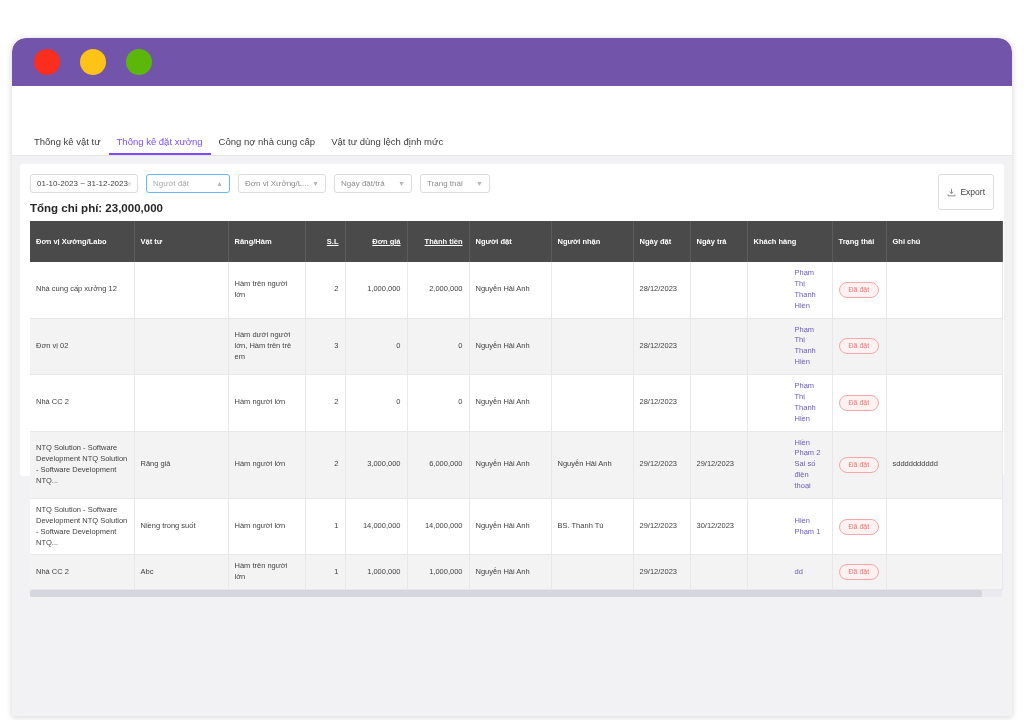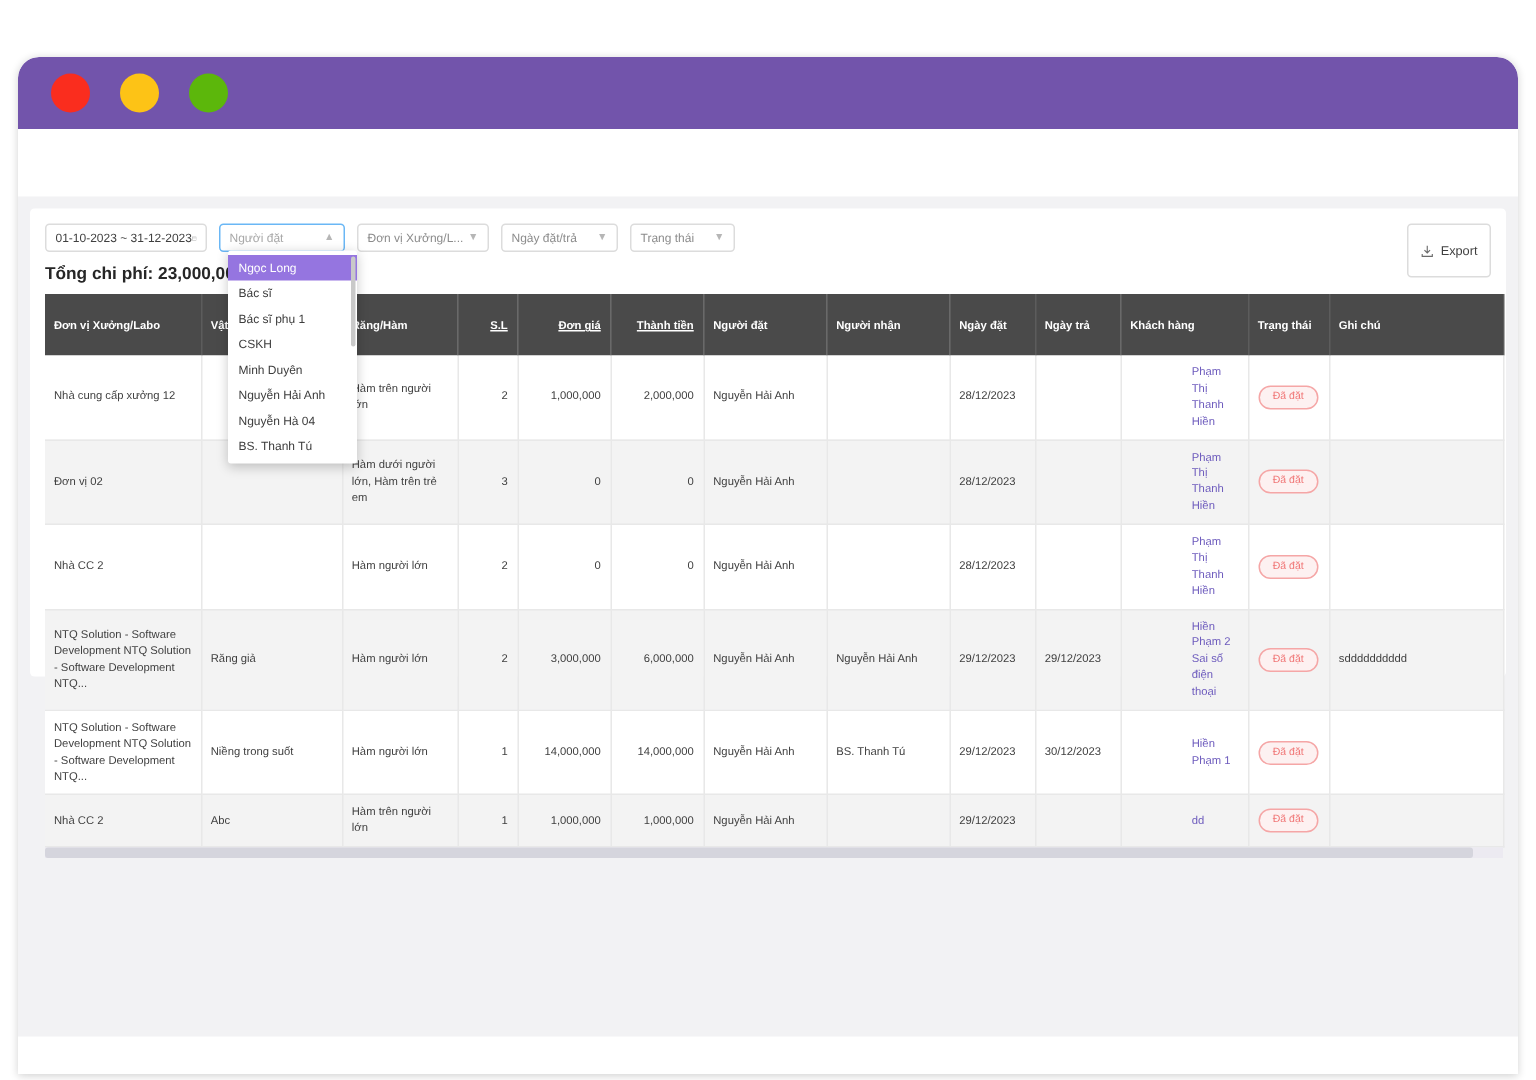--- a/index.html
+++ b/index.html
@@ -287,20 +287,26 @@
 
   <div id="titlebar">
     <span class="dot red"></span>
     <span class="dot yellow"></span>
     <span class="dot green"></span>
   </div>
 
   <div id="app-header">
   </div>
 
+  <div id="tabs">
+    <div class="tab">Thống kê vật tư</div>
+    <div class="tab active">Thống kê đặt xưởng</div>
+    <div class="tab">Công nợ nhà cung cấp</div>
+    <div class="tab">Vật tư dùng lệch định mức</div>
+  </div>
 
   <div id="content">
     <div id="card">
 
       <div id="filter-row">
         <div class="filter-ctl" id="date-range">
           <span>01-10-2023 ~ 31-12-2023</span>
           <svg width="8" height="8" viewBox="0 0 10 10">
             <rect x="0.5" y="1.5" width="9" height="8" fill="none" stroke="#aaa" stroke-width="1"></rect>
             <line x1="0.5" y1="3.8" x2="9.5" y2="3.8" stroke="#aaa" stroke-width="1"></line>
@@ -463,27 +469,16 @@
                 <td><span class="badge">Đã đặt</span></td>
                 <td></td>
               </tr>
             </tbody>
         </table>
         <div id="h-scroll-track">
           <div id="h-scrollbar"></div>
         </div>
       </div>
 
-      <div id="nguoidat-dropdown">
-        <div id="dd-scrollbar"></div>
-        <div class="dd-item selected">Ngọc Long</div>
-        <div class="dd-item">Bác sĩ</div>
-        <div class="dd-item">Bác sĩ phụ 1</div>
-        <div class="dd-item">CSKH</div>
-        <div class="dd-item">Minh Duyên</div>
-        <div class="dd-item">Nguyễn Hải Anh</div>
-        <div class="dd-item">Nguyễn Hà 04</div>
-        <div class="dd-item">BS. Thanh Tú</div>
-      </div>
 
     </div>
   </div>
 </div>
 
 </body></html>

